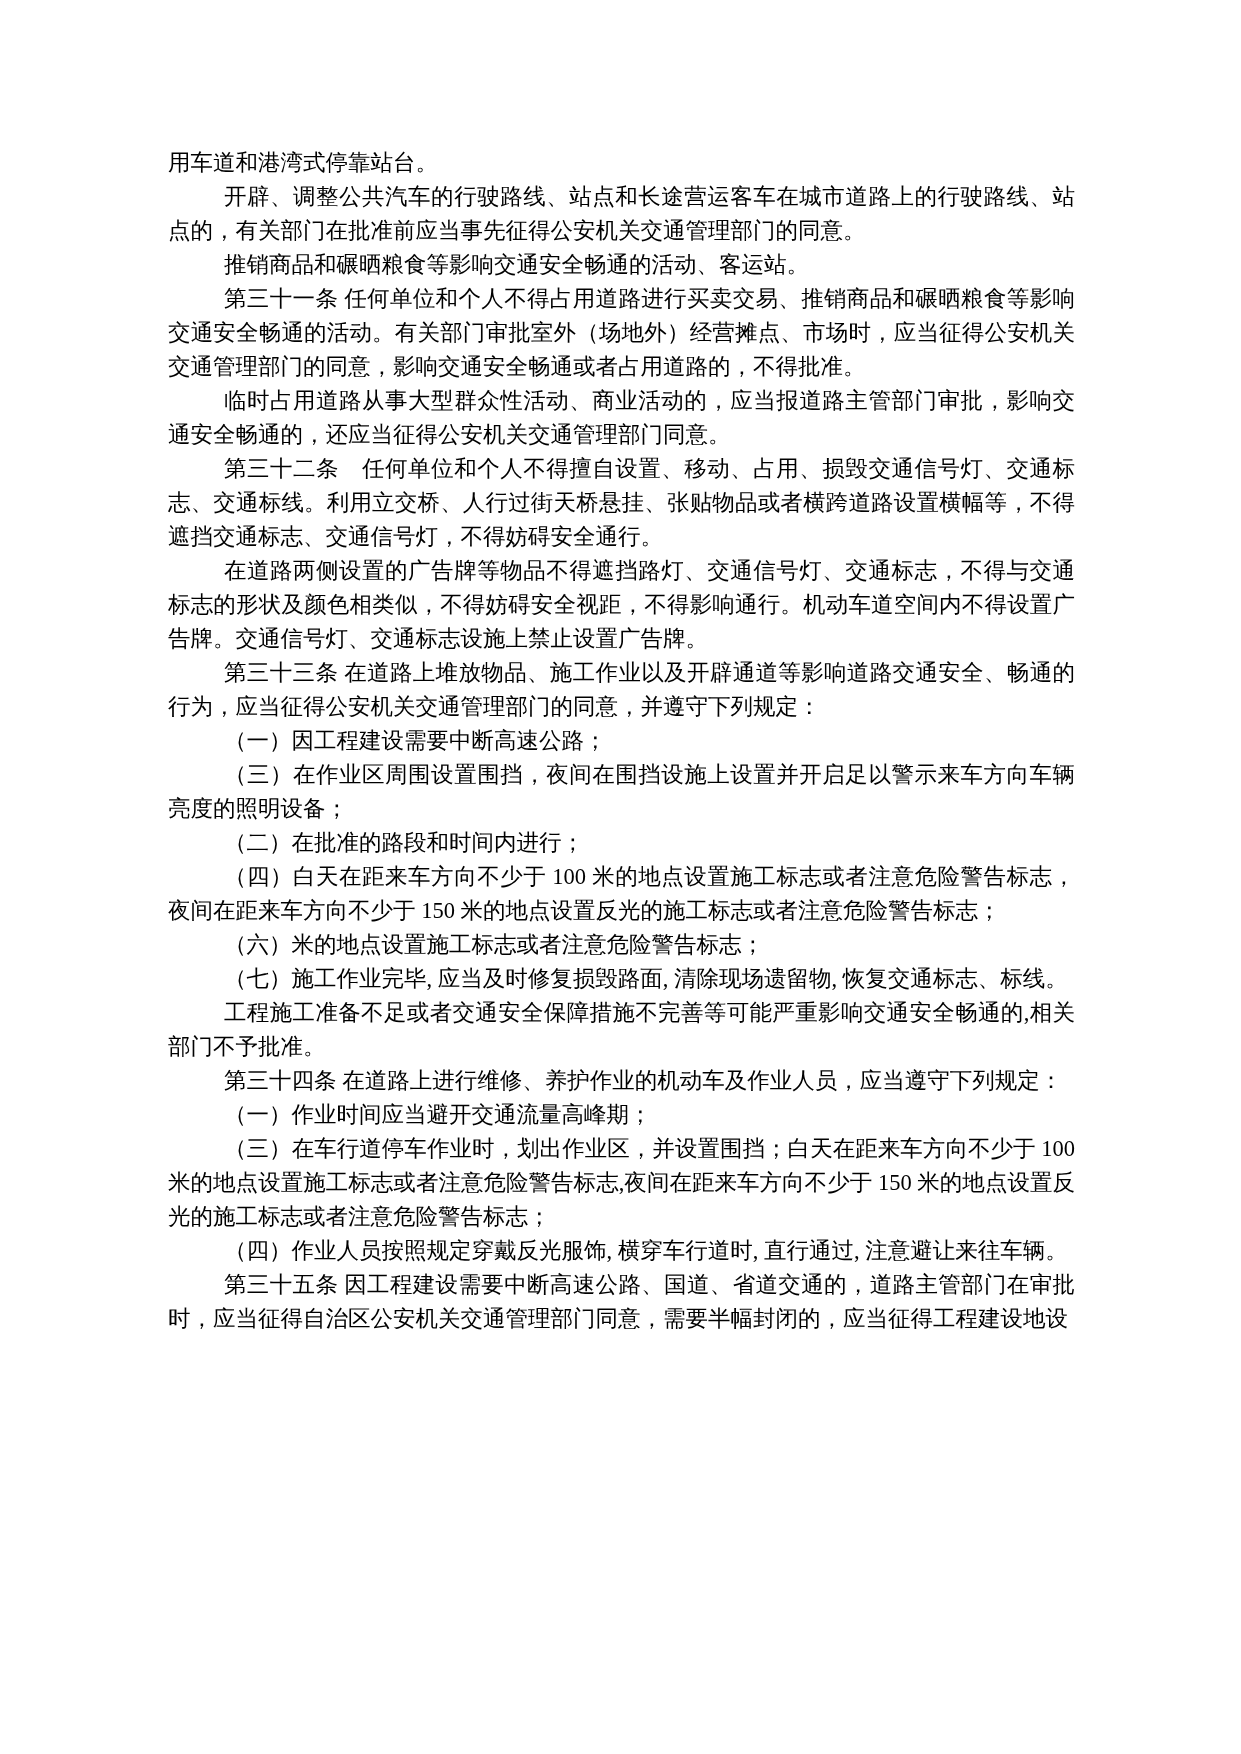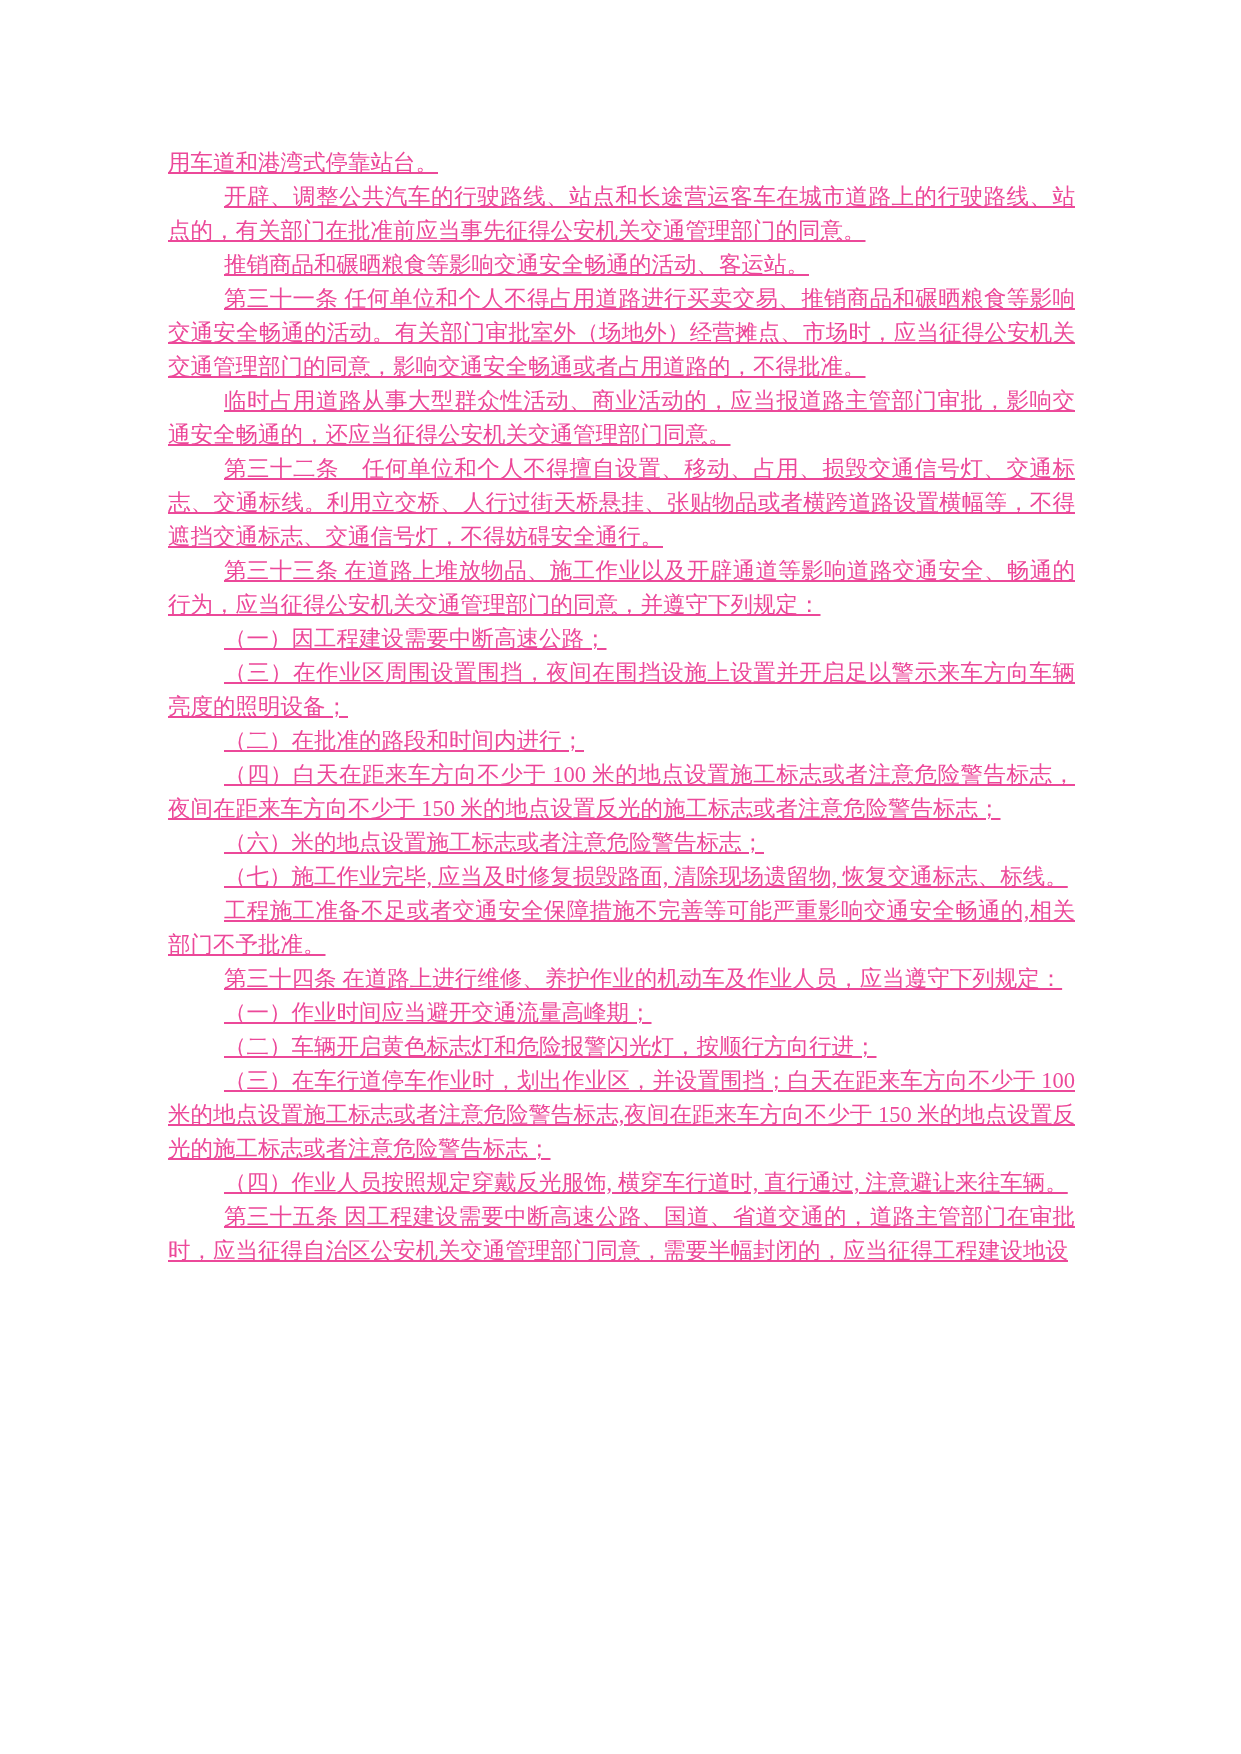--- a/index.html
+++ b/index.html
@@ -21,51 +21,50 @@
   }
   .doc-body {
     width: 907px;
   }
   p.para {
     margin: 0;
     padding: 0;
     font-family: "Liberation Serif", "DejaVu Serif", serif;
     font-size: 22.5px;
     line-height: 34px;
-    color: #ec4899;
+    color: #000000;
     text-align: justify;
     text-indent: 56px;
     word-break: break-all;
-    text-decoration: underline;
   }
   p.para.no-indent {
     text-indent: 0;
   }
   p.para.gap {
   }
 </style>
 </head>
 <body>
 
 <div class="page">
   <div class="doc-body">
       <p class="para no-indent">用车道和港湾式停靠站台。</p>
       <p class="para">开辟、调整公共汽车的行驶路线、站点和长途营运客车在城市道路上的行驶路线、站点的，有关部门在批准前应当事先征得公安机关交通管理部门的同意。</p>
       <p class="para">推销商品和碾晒粮食等影响交通安全畅通的活动、客运站。</p>
       <p class="para gap">第三十一条 任何单位和个人不得占用道路进行买卖交易、推销商品和碾晒粮食等影响交通安全畅通的活动。有关部门审批室外（场地外）经营摊点、市场时，应当征得公安机关交通管理部门的同意，影响交通安全畅通或者占用道路的，不得批准。</p>
       <p class="para">临时占用道路从事大型群众性活动、商业活动的，应当报道路主管部门审批，影响交通安全畅通的，还应当征得公安机关交通管理部门同意。</p>
       <p class="para gap">第三十二条　任何单位和个人不得擅自设置、移动、占用、损毁交通信号灯、交通标志、交通标线。利用立交桥、人行过街天桥悬挂、张贴物品或者横跨道路设置横幅等，不得遮挡交通标志、交通信号灯，不得妨碍安全通行。</p>
+      <p class="para">在道路两侧设置的广告牌等物品不得遮挡路灯、交通信号灯、交通标志，不得与交通标志的形状及颜色相类似，不得妨碍安全视距，不得影响通行。机动车道空间内不得设置广告牌。交通信号灯、交通标志设施上禁止设置广告牌。</p>
       <p class="para gap">第三十三条 在道路上堆放物品、施工作业以及开辟通道等影响道路交通安全、畅通的行为，应当征得公安机关交通管理部门的同意，并遵守下列规定：</p>
       <p class="para">（一）因工程建设需要中断高速公路；</p>
       <p class="para">（三）在作业区周围设置围挡，夜间在围挡设施上设置并开启足以警示来车方向车辆亮度的照明设备；</p>
       <p class="para">（二）在批准的路段和时间内进行；</p>
       <p class="para">（四）白天在距来车方向不少于 100 米的地点设置施工标志或者注意危险警告标志，夜间在距来车方向不少于 150 米的地点设置反光的施工标志或者注意危险警告标志；</p>
       <p class="para">（六）米的地点设置施工标志或者注意危险警告标志；</p>
       <p class="para">（七）施工作业完毕, 应当及时修复损毁路面, 清除现场遗留物, 恢复交通标志、标线。</p>
       <p class="para">工程施工准备不足或者交通安全保障措施不完善等可能严重影响交通安全畅通的,相关部门不予批准。</p>
       <p class="para gap">第三十四条 在道路上进行维修、养护作业的机动车及作业人员，应当遵守下列规定：</p>
       <p class="para">（一）作业时间应当避开交通流量高峰期；</p>
-      <p class="para">（二）车辆开启黄色标志灯和危险报警闪光灯，按顺行方向行进；</p>
       <p class="para">（三）在车行道停车作业时，划出作业区，并设置围挡；白天在距来车方向不少于 100 米的地点设置施工标志或者注意危险警告标志,夜间在距来车方向不少于 150 米的地点设置反光的施工标志或者注意危险警告标志；</p>
       <p class="para">（四）作业人员按照规定穿戴反光服饰, 横穿车行道时, 直行通过, 注意避让来往车辆。</p>
       <p class="para gap">第三十五条 因工程建设需要中断高速公路、国道、省道交通的，道路主管部门在审批时，应当征得自治区公安机关交通管理部门同意，需要半幅封闭的，应当征得工程建设地设</p>
     </div>
 </div>
 
 </body></html>

